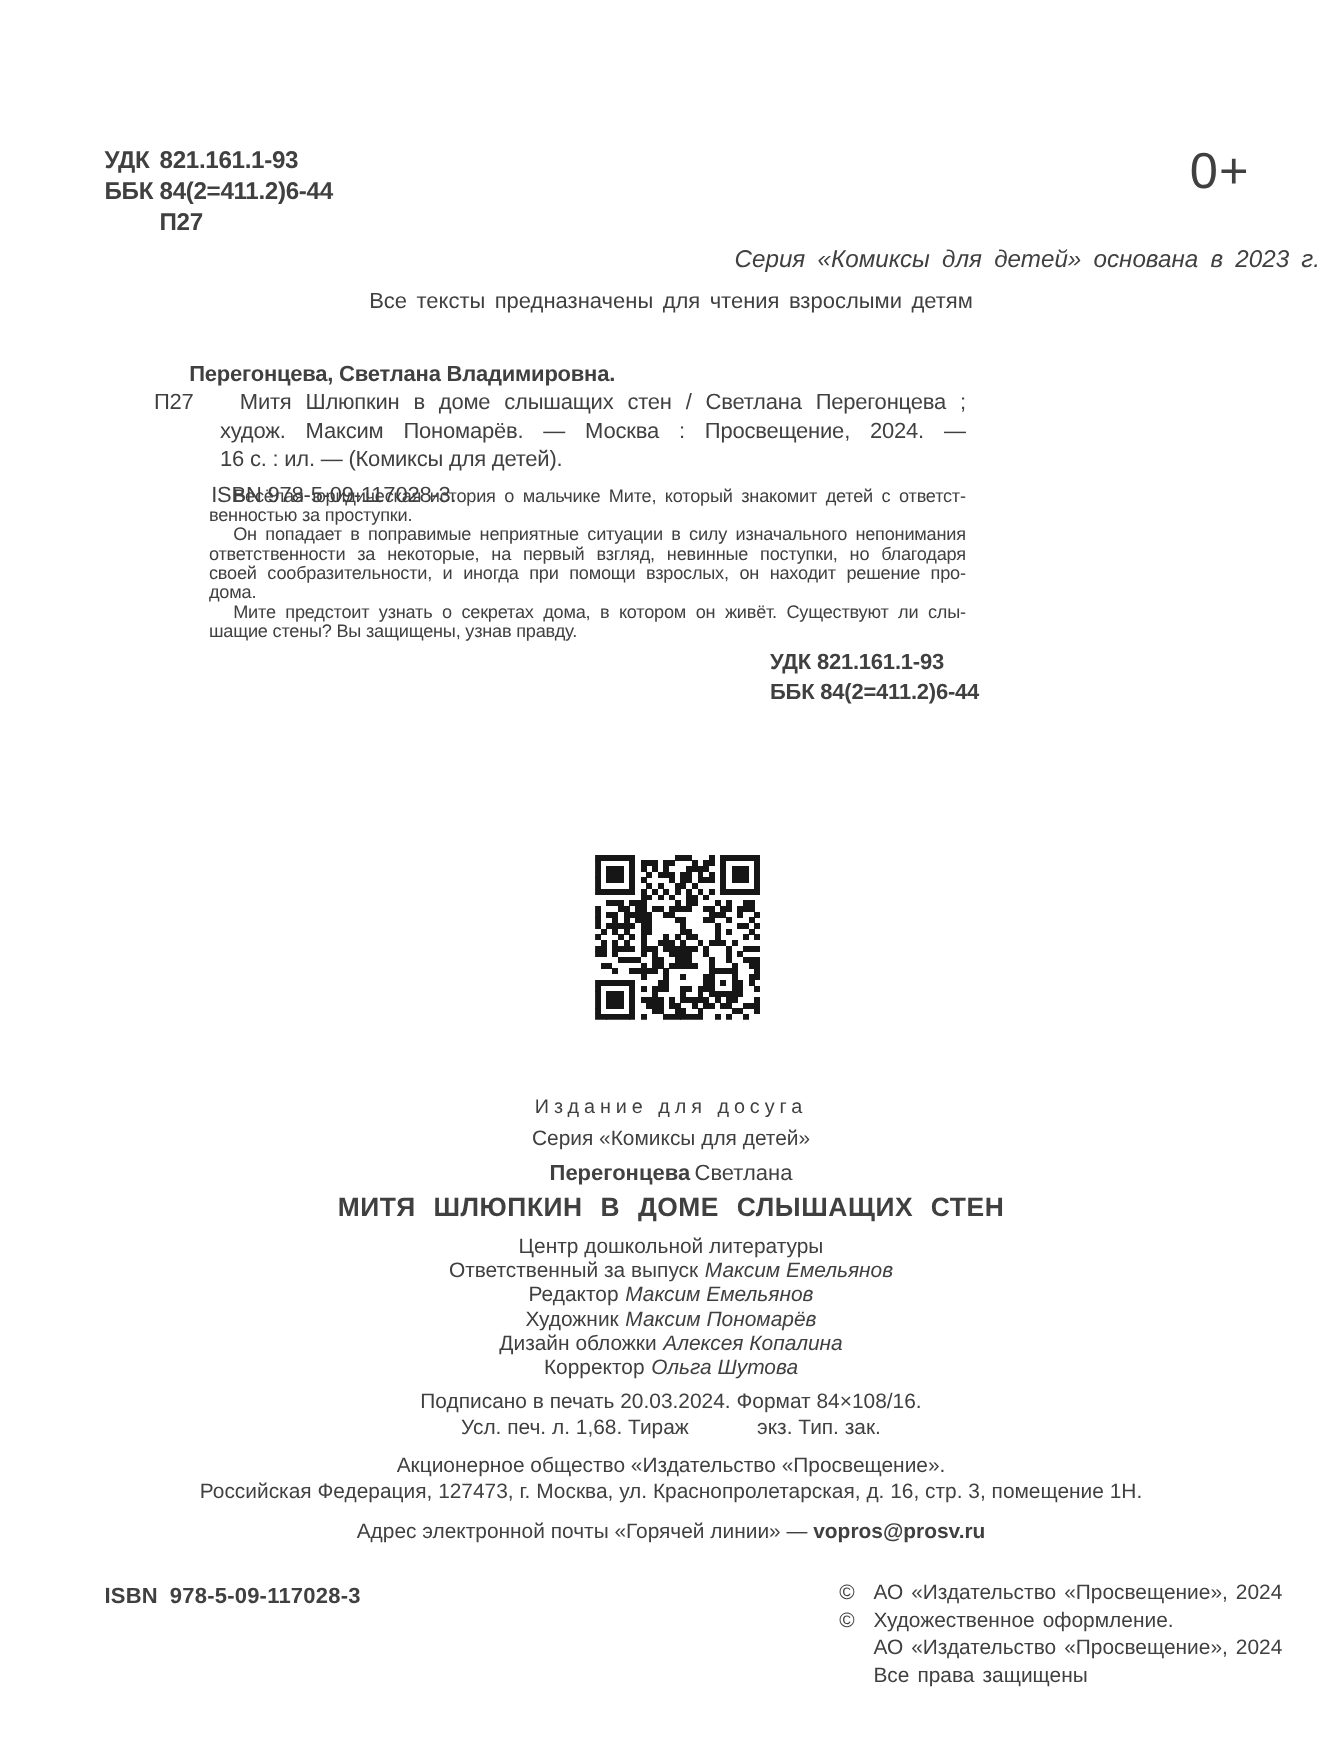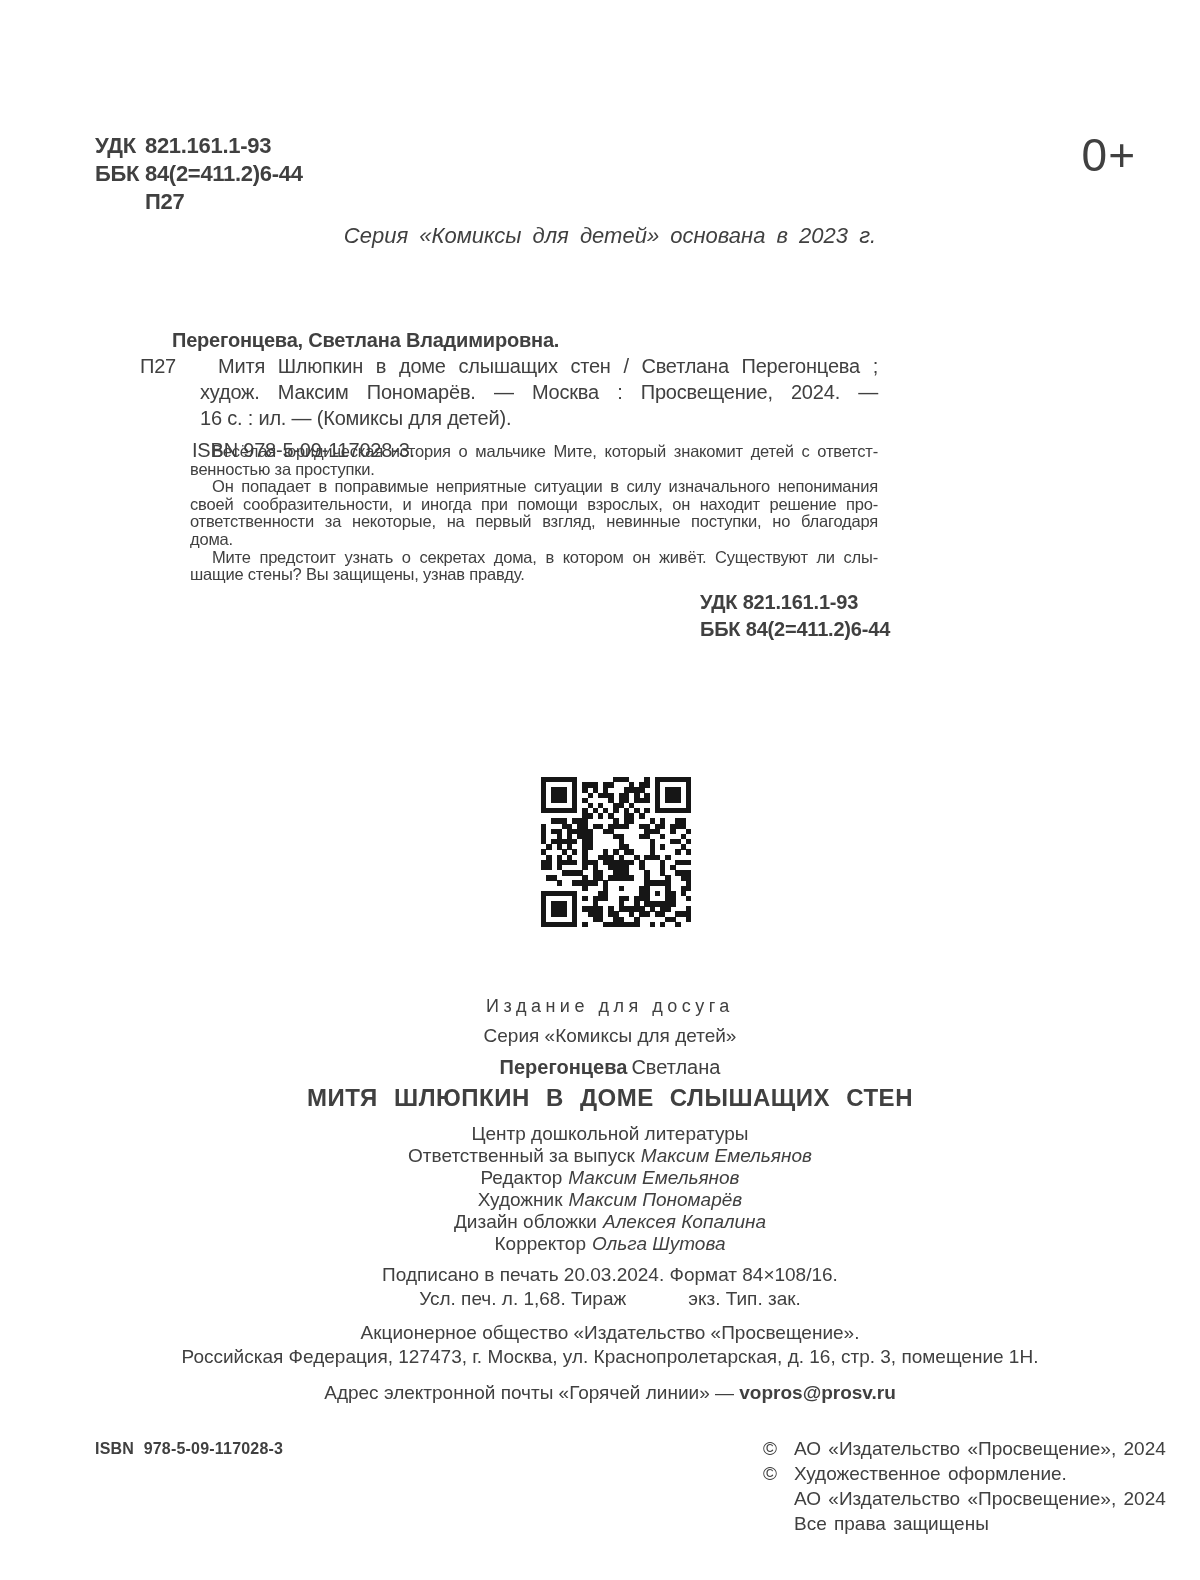--- a/index.html
+++ b/index.html
@@ -6,21 +6,21 @@
   .page{
     position:relative;width:1200px;height:1580px;background:#ffffff;
     font-family:Liberation Sans, sans-serif;color:#404040;overflow:hidden;margin-top:44px;
   }
   
   .top-codes{position:absolute;left:95px;top:88px;font-size:22px;line-height:28px;font-weight:700;letter-spacing:-0.3px;}
   .top-codes .lbl{display:inline-block;width:50px;}
   
   .age{position:absolute;right:64px;top:84px;font-size:46px;font-weight:400;letter-spacing:1px;}
   
-  .series-note{position:absolute;left:20px;top:179px;width:1180px;text-align:center;font-style:italic;font-size:22px;word-spacing:5px;}
+  .series-note{position:absolute;left:20px;top:179px;width:1180px;text-align:right;font-style:italic;font-size:22px;word-spacing:5px;}
   .reading-note{position:absolute;left:20px;top:219px;width:1180px;text-align:center;font-size:20px;word-spacing:3px;}
   
   .bib{position:absolute;left:172px;top:283px;width:706px;font-size:20px;line-height:26px;letter-spacing:-0.2px;}
   .bib .author{font-weight:700;}
   .bib .code{position:absolute;left:-32px;top:26px;font-weight:400;}
   .bib .el{text-align:justify;text-align-last:justify;padding-left:28px;}
   .bib .el.first{text-indent:18px;}
   .bib .el.last{text-align:left;text-align-last:left;}
   .bib .isbn{margin-left:20px;margin-top:6px;}
   
@@ -44,55 +44,56 @@
   .credit{line-height:20px;margin-top:2px;}
   .credit .name{font-style:italic;margin-left:6px;}
   .printinfo{margin-top:10px;}
   .printinfo .row2{margin-top:3px;}
   .spacer{display:inline-block;width:62px;}
   .publisher{margin-top:13px;}
   .publisher .row2{margin-top:3px;}
   .email{margin-top:15px;}
   .b{font-weight:700;}
   
-  .footer-isbn{position:absolute;left:95px;top:1396px;font-size:16px;font-weight:700;word-spacing:5px;letter-spacing:0.2px;}
+  .footer-isbn{position:absolute;left:95px;top:1396px;font-size:20px;font-weight:700;word-spacing:5px;letter-spacing:0.2px;}
   .copyright{position:absolute;left:763px;top:1392px;font-size:19px;line-height:25px;word-spacing:2px;}
   .crow{display:flex;}
   .cmark{width:31px;flex:0 0 31px;}
 </style>
 </head>
 <body>
 
 <div class="page">
 
   <div class="top-codes">
     <div><span class="lbl">УДК</span><span>821.161.1-93</span></div>
     <div><span class="lbl">ББК</span><span>84(2=411.2)6-44</span></div>
     <div><span class="lbl"></span><span>П27</span></div>
   </div>
 
   <div class="age">0+</div>
 
   <div class="series-note">Серия «Комиксы для детей» основана в 2023 г.</div>
+  <div class="reading-note">Все тексты предназначены для чтения взрослыми детям</div>
 
   <div class="bib">
     <span class="code">П27</span>
     <div class="author">Перегонцева, Светлана Владимировна.</div>
     <div class="el first">Митя Шлюпкин в доме слышащих стен / Светлана Перегонцева ;</div>
     <div class="el">худож. Максим Пономарёв. — Москва : Просвещение, 2024. —</div>
     <div class="el last">16 с. : ил. — (Комиксы для детей).</div>
     <div class="isbn">ISBN 978-5-09-117028-3.</div>
   </div>
 
   <div class="annotation">
     <div class="jl first">Весёлая юридическая история о мальчике Мите, который знакомит детей с ответст-</div>
     <div class="plain">венностью за проступки.</div>
     <div class="jl first">Он попадает в поправимые неприятные ситуации в силу изначального непонимания</div>
+    <div class="jl">ответственности за некоторые, на первый взгляд, невинные поступки, но благодаря</div>
     <div class="jl">своей сообразительности, и иногда при помощи взрослых, он находит решение про-</div>
-    <div class="jl">ответственности за некоторые, на первый взгляд, невинные поступки, но благодаря</div>
     <div class="plain">дома.</div>
     <div class="jl first">Мите предстоит узнать о секретах дома, в котором он живёт. Существуют ли слы-</div>
     <div class="plain">шащие стены? Вы защищены, узнав правду.</div>
   </div>
 
   <div class="codes-right">
     <div>УДК 821.161.1-93</div>
     <div>ББК 84(2=411.2)6-44</div>
   </div>
 

